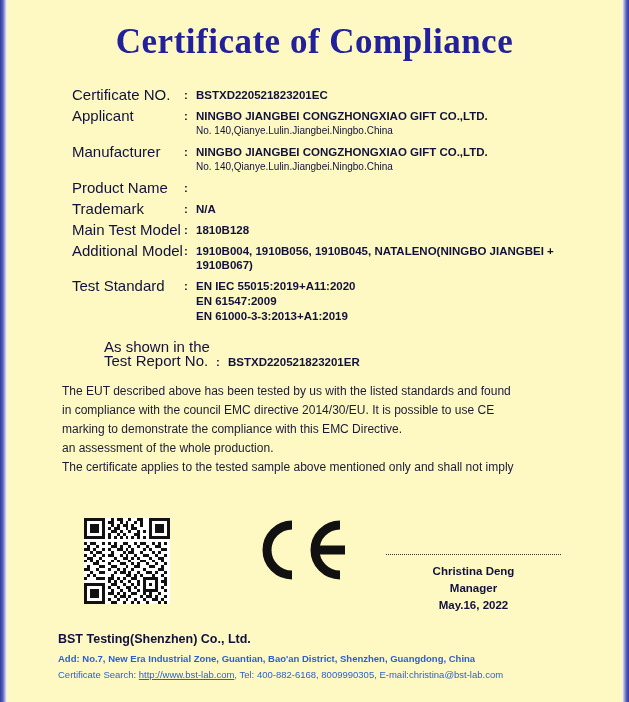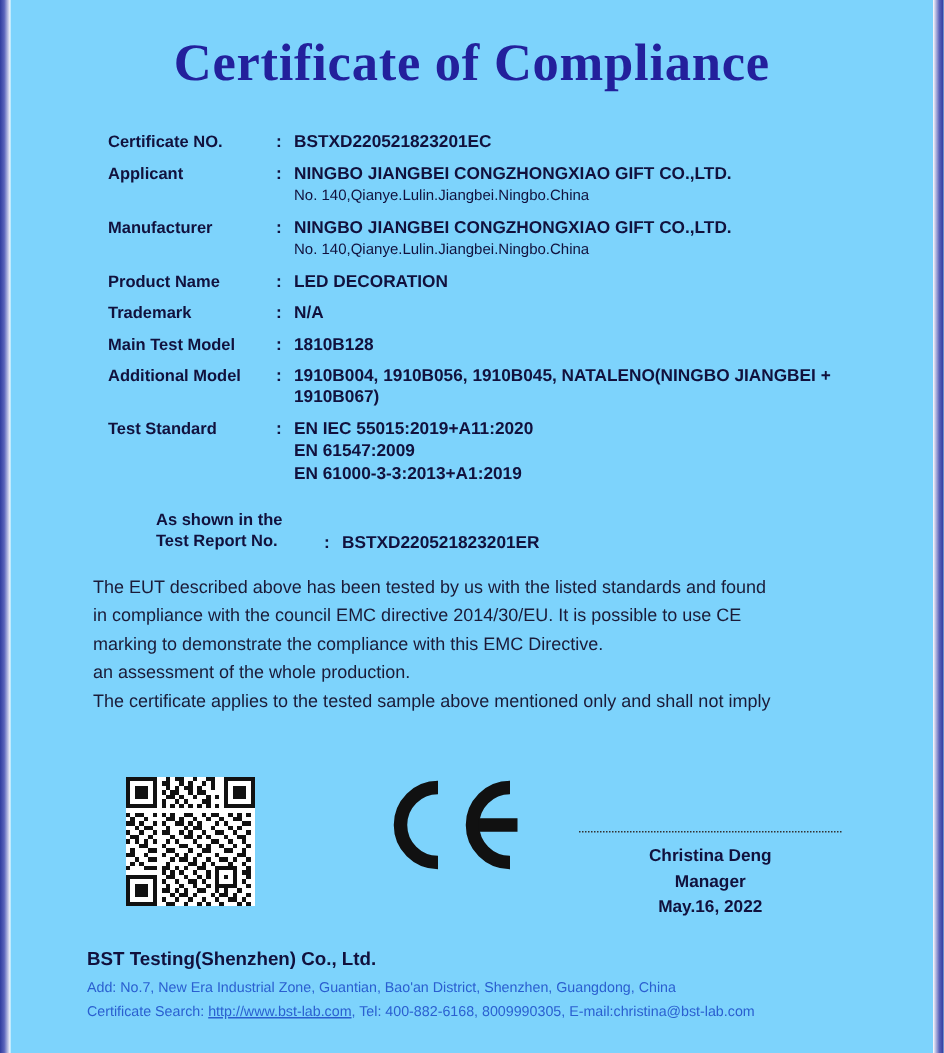--- a/index.html
+++ b/index.html
@@ -11,21 +11,21 @@
     width: 629px;
     height: 702px;
     position: relative;
     font-family: "Liberation Sans", sans-serif;
     color: #1a1a1a;
     overflow: hidden;
   }
   .page {
     position: absolute;
     inset: 0;
-    background: #7dd3fc;
+    background: #fef9c3;
   }
   
   .edge-left, .edge-right {
     position: absolute;
     top: 0;
     bottom: 0;
     width: 7px;
     background: linear-gradient(to right, #2f3b9e 0%, #5a63bb 40%, #ffffff 100%);
   }
   .edge-left { left: 0; }
@@ -54,22 +54,22 @@
     width: 490px;
   }
   .row {
     display: flex;
     align-items: flex-start;
     margin-bottom: 7px;
   }
   .label {
     width: 112px;
     flex: 0 0 112px;
-    font-size: 11px;
-    font-weight: bold;
+    font-size: 15px;
+    font-weight: normal;
     color: #11113d;
     line-height: 14px;
   }
   .colon {
     width: 12px;
     flex: 0 0 12px;
     font-size: 11.5px;
     font-weight: bold;
     color: #11113d;
     line-height: 14px;
@@ -155,20 +155,21 @@
   .footer .company {
     font-size: 12.5px;
     font-weight: bold;
     color: #11113d;
     margin-bottom: 7px;
   }
   .footer .addr {
     font-size: 9.5px;
     color: #2a5fd0;
     margin-bottom: 5px;
+    font-weight: bold;
   }
   .footer .contact {
     font-size: 9.5px;
     color: #2a5fd0;
   }
   .footer .contact .lnk {
     color: #2a5fd0;
     text-decoration: underline;
   }
 </style>
@@ -204,21 +205,20 @@
       <div class="colon">:</div>
       <div class="addr-block">
         <div class="value">NINGBO JIANGBEI CONGZHONGXIAO GIFT CO.,LTD.</div>
         <div class="value sub">No. 140,Qianye.Lulin.Jiangbei.Ningbo.China</div>
       </div>
     </div>
 
     <div class="row" style="margin-top:7px;">
       <div class="label">Product Name</div>
       <div class="colon">:</div>
-      <div class="value">LED DECORATION</div>
     </div>
 
     <div class="row">
       <div class="label">Trademark</div>
       <div class="colon">:</div>
       <div class="value">N/A</div>
     </div>
 
     <div class="row">
       <div class="label">Main Test Model</div>

